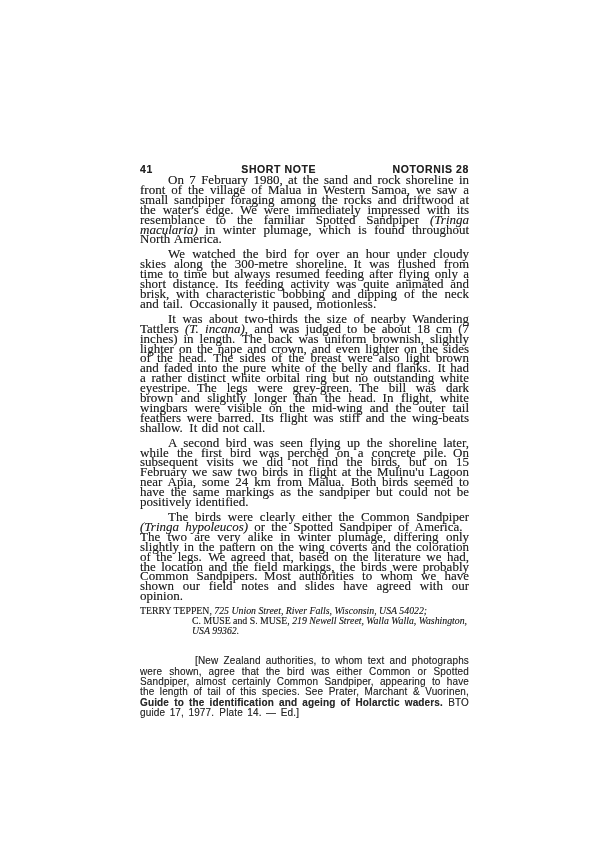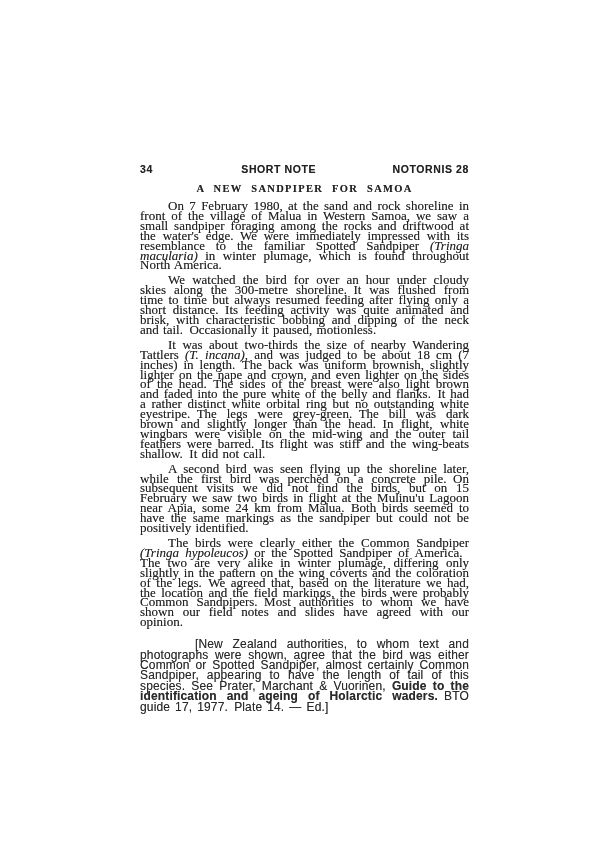--- a/index.html
+++ b/index.html
@@ -59,48 +59,51 @@
   .seg-bold   { font-weight: bold; }
   .signature {
     margin-top: 3px;
     font-family: "Liberation Serif", serif;
     font-size: 9.8px;
     line-height: 10px;
     color: #232323;
   }
   .sig-entry-rest { margin-left: 52px; }
   .editor-note {
-    margin-top: 12px;
+    margin-top: 20px;
     font-family: "Liberation Sans", sans-serif;
-    font-size: 12px;
+    font-size: 10px;
     line-height: 10.4px;
     text-align: justify;
     text-indent: 55px;
     letter-spacing: 0.15px;
     word-spacing: 1.5px;
     color: #2a2a2a;
   }
 </style>
 </head>
 <body>
 
 <div class="page">
   <div class="content">
 
     <div class="runhead">
-      <span class="left">34</span>
+      <span class="left">41</span>
       <span class="center">SHORT NOTE</span>
       <span class="right">NOTORNIS 28</span>
     </div>
 
-    <div class="article-title">A NEW SANDPIPER FOR SAMOA</div>
 
     <p class="body-par"><span>On 7 February 1980, at the sand and rock shoreline in front of the village of Malua in Western Samoa, we saw a small sandpiper foraging among the rocks and driftwood at the water's edge. We were immediately impressed with its resemblance to the familiar Spotted Sandpiper </span><span class="seg-italic">(Tringa macularia)</span><span> in winter plumage, which is found throughout North America.</span></p>
     <p class="body-par"><span>We watched the bird for over an hour under cloudy skies along the 300-metre shoreline. It was flushed from time to time but always resumed feeding after flying only a short distance. Its feeding activity was quite animated and brisk, with characteristic bobbing and dipping of the neck and tail. Occasionally it paused, motionless.</span></p>
     <p class="body-par"><span>It was about two-thirds the size of nearby Wandering Tattlers </span><span class="seg-italic">(T. incana)</span><span>, and was judged to be about 18 cm (7 inches) in length. The back was uniform brownish, slightly lighter on the nape and crown, and even lighter on the sides of the head. The sides of the breast were also light brown and faded into the pure white of the belly and flanks. It had a rather distinct white orbital ring but no outstanding white eyestripe. The legs were grey-green. The bill was dark brown and slightly longer than the head. In flight, white wingbars were visible on the mid-wing and the outer tail feathers were barred. Its flight was stiff and the wing-beats shallow. It did not call.</span></p>
     <p class="body-par"><span>A second bird was seen flying up the shoreline later, while the first bird was perched on a concrete pile. On subsequent visits we did not find the birds, but on 15 February we saw two birds in flight at the Mulinu'u Lagoon near Apia, some 24 km from Malua. Both birds seemed to have the same markings as the sandpiper but could not be positively identified.</span></p>
     <p class="body-par"><span>The birds were clearly either the Common Sandpiper </span><span class="seg-italic">(Tringa hypoleucos)</span><span> or the Spotted Sandpiper of America. The two are very alike in winter plumage, differing only slightly in the pattern on the wing coverts and the coloration of the legs. We agreed that, based on the literature we had, the location and the field markings, the birds were probably Common Sandpipers. Most authorities to whom we have shown our field notes and slides have agreed with our opinion.</span></p>
 
+    <div class="signature">
+      <div class="sig-entry-first"><span>TERRY TEPPEN, </span><span class="seg-italic">725 Union Street, River Falls, Wisconsin, USA 54022;</span></div>
+      <div class="sig-entry-rest"><span>C. MUSE and S. MUSE, </span><span class="seg-italic">219 Newell Street, Walla Walla, Washington, USA 99362.</span></div>
+    </div>
 
     <div class="editor-note"><span>[New Zealand authorities, to whom text and photographs were shown, agree that the bird was either Common or Spotted Sandpiper, almost certainly Common Sandpiper, appearing to have the length of tail of this species. See Prater, Marchant &amp; Vuorinen, </span><span class="seg-bold">Guide to the identification and ageing of Holarctic waders.</span><span> BTO guide 17, 1977. Plate 14. — Ed.]</span></div>
 
   </div>
 </div>
 
 </body></html>

